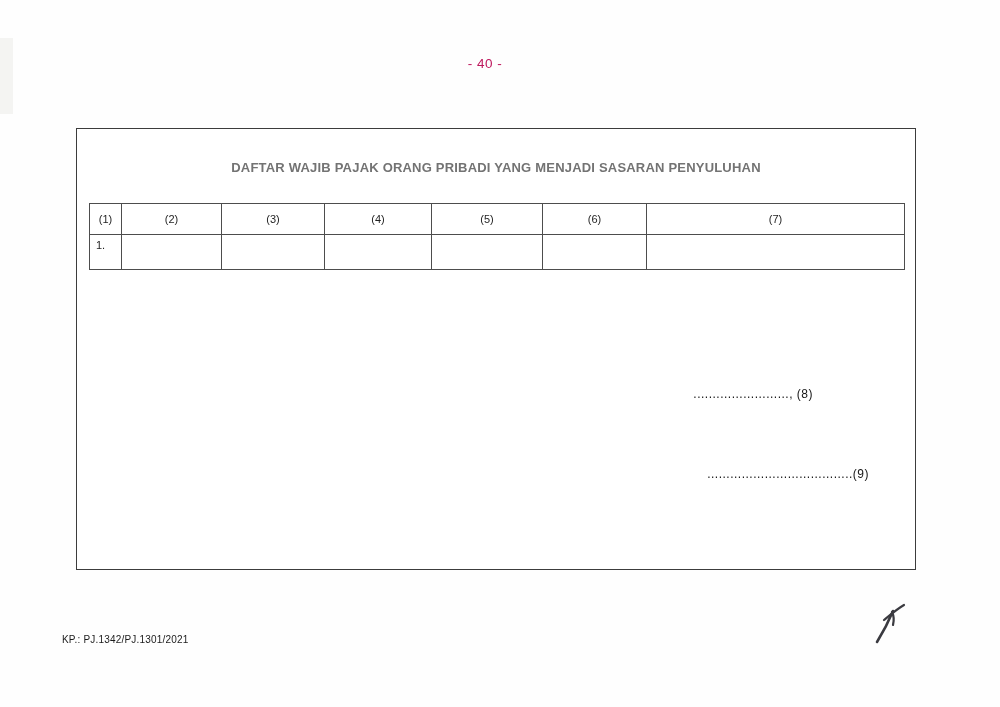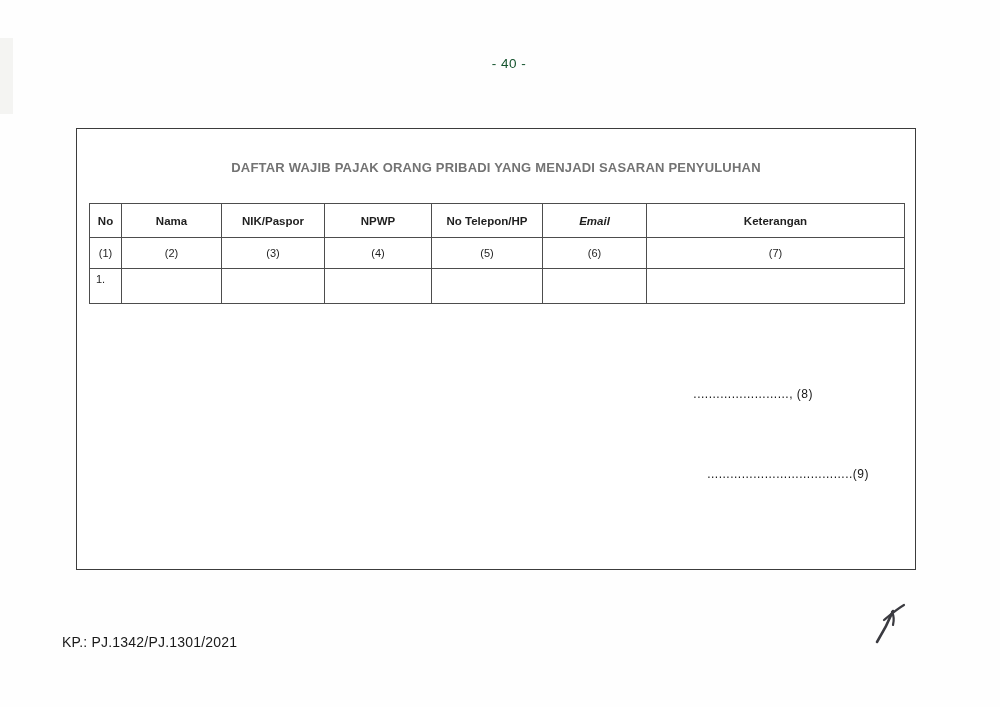--- a/index.html
+++ b/index.html
@@ -21,22 +21,21 @@
     background: #f4f4f2;
   }
 
   .page-number {
     position: absolute;
     top: 56px; left: 0;
     width: 970px;
     text-align: center;
     font-size: 13.5px;
     letter-spacing: 0.5px;
-    color: #14532d;
-    margin-left: 24px;
+    color: #be185d;
   }
 
   .form-box {
     position: absolute;
     left: 76px; top: 128px;
     width: 840px; height: 442px;
     border: 1.6px solid #3c3c3c;
     background: #fff;
   }
 
@@ -86,21 +85,21 @@
     letter-spacing: 0.5px;
     color: #161616;
     white-space: nowrap;
   }
   .sig-line.line-8 { top: 258px; right: 102px; }
   .sig-line.line-9 { top: 338px; right: 46px; }
 
   .footer-code {
     position: absolute;
     left: 62px; top: 634px;
-    font-size: 14px;
+    font-size: 10px;
     letter-spacing: 0.2px;
     color: #1a1a1a;
   }
 
   .handwritten-mark {
     position: absolute;
     left: 872px; top: 601px;
     width: 36px; height: 44px;
   }
 </style>
@@ -119,29 +118,20 @@
     <colgroup>
       <col style="width:32px">
         <col style="width:100px">
         <col style="width:103px">
       <col style="width:107px">
         <col style="width:111px">
         <col style="width:104px">
       <col style="width:258px">
     </colgroup>
     <tbody>
-        <tr class="header-row">
-      <td>No</td>
-      <td>Nama</td>
-      <td>NIK/Paspor</td>
-      <td>NPWP</td>
-      <td>No Telepon/HP</td>
-      <td class="italic">Email</td>
-      <td>Keterangan</td>
-    </tr>
     <tr class="numbers-row">
       <td>(1)</td>
       <td>(2)</td>
       <td>(3)</td>
       <td>(4)</td>
       <td>(5)</td>
       <td>(6)</td>
       <td>(7)</td>
     </tr>
     <tr class="entry-row">

